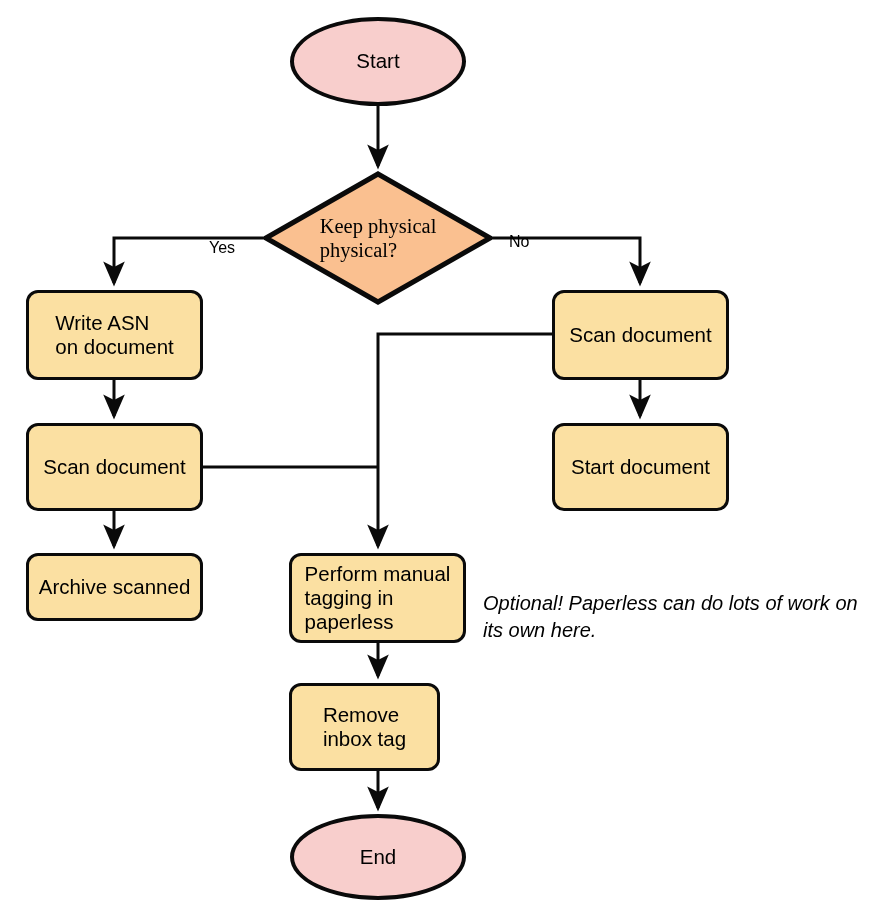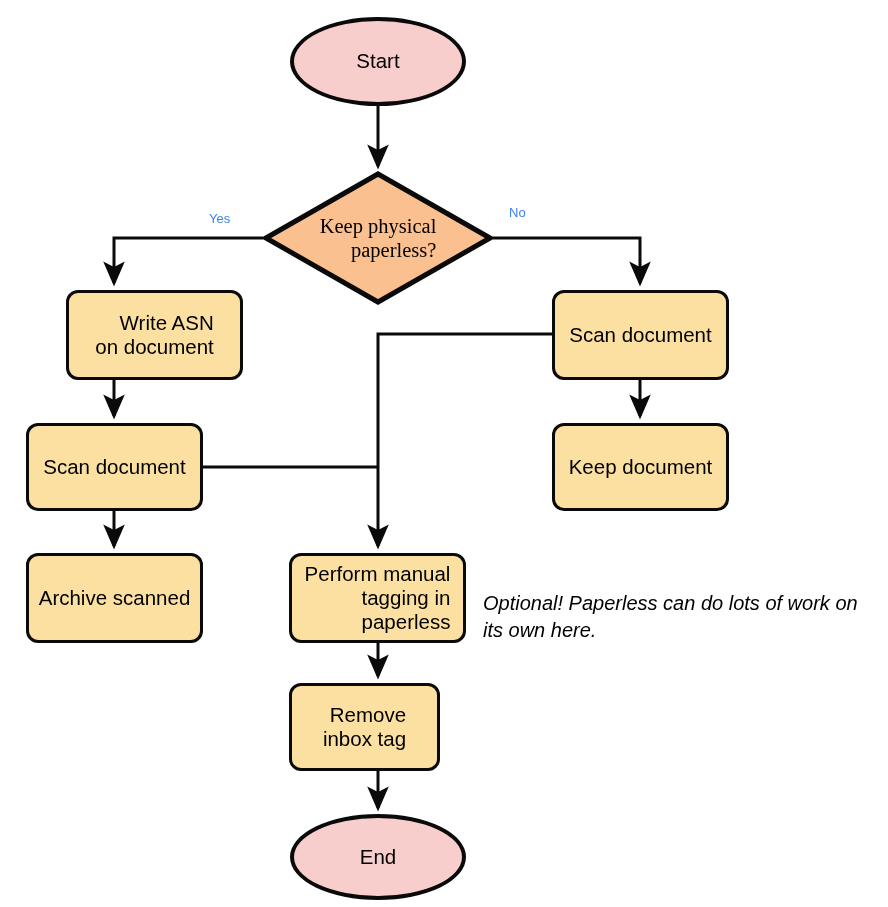--- a/index.html
+++ b/index.html
@@ -27,21 +27,21 @@
     top: 0;
     width: 888px;
     height: 907px;
   }
   .node {
     position: absolute;
     box-sizing: border-box;
     display: flex;
     align-items: center;
     justify-content: center;
-    text-align: right;
+    text-align: left;
     color: #000000;
     line-height: 1.18;
     z-index: 3;
   }
   .node-process {
     border: 3px solid #0a0a0a;
     border-radius: 12px;
     background: #FBE0A2;
     font-size: 20.5px;
     padding: 2px 6px;
@@ -66,25 +66,26 @@
     height: 100%;
     z-index: 0;
   }
   .node-decision .decision-label {
     position: relative;
     z-index: 1;
     padding: 0 6px;
   }
   .edge-label {
     position: absolute;
-    font-size: 13px;
-    color: #3b82f6;
+    font-size: 16px;
+    color: #000000;
     background: transparent;
     z-index: 4;
     white-space: nowrap;
+    margin-top: 28px;
   }
   .annotation {
     position: absolute;
     font-style: italic;
     font-size: 20px;
     color: #000000;
     line-height: 1.35;
     z-index: 4;
   }
   .nowrap-line { display: block; }
@@ -125,50 +126,50 @@
   <div class="node node-terminal" style="left:290px; top:17px; width:176px; height:89px;">
     <span>Start</span>
   </div>
 
   <div class="node node-decision" style="left:263px; top:171px; width:230px; height:134px;">
     <svg class="diamond-shape" viewBox="0 0 230 134" preserveAspectRatio="none" xmlns="http://www.w3.org/2000/svg">
       <polygon points="115,3 227,67 115,131 3,67" fill="#FAC090" stroke="#0a0a0a" stroke-width="5" stroke-linejoin="miter"></polygon>
     </svg>
     <div class="decision-label">
       <span class="nowrap-line">Keep physical</span>
-      <span class="nowrap-line">paperless?</span>
+      <span class="nowrap-line">physical?</span>
     </div>
   </div>
 
   <div class="edge-label" style="left:209px; top:211px;">Yes</div>
   <div class="edge-label" style="left:509px; top:205px;">No</div>
 
-  <div class="node node-process" style="left:26px; top:290px; width:177px; height:90px;margin-left:40px;">
+  <div class="node node-process" style="left:26px; top:290px; width:177px; height:90px;">
     <div>
       <span class="nowrap-line">Write ASN</span>
       <span class="nowrap-line">on document</span>
     </div>
   </div>
 
   <div class="node node-process" style="left:26px; top:423px; width:177px; height:88px;">
     <span>Scan document</span>
   </div>
 
-  <div class="node node-process" style="left:26px; top:553px; width:177px; height:90px;">
+  <div class="node node-process" style="left:26px; top:553px; width:177px; height:68px;">
     <div>
       <span class="nowrap-line">Archive scanned</span>
     </div>
   </div>
 
   <div class="node node-process" style="left:552px; top:290px; width:177px; height:90px;">
     <span>Scan document</span>
   </div>
 
   <div class="node node-process" style="left:552px; top:423px; width:177px; height:88px;">
-    <span>Keep document</span>
+    <span>Start document</span>
   </div>
 
   <div class="node node-process" style="left:289px; top:553px; width:177px; height:90px;">
     <div>
       <span class="nowrap-line">Perform manual</span>
       <span class="nowrap-line">tagging in</span>
       <span class="nowrap-line">paperless</span>
     </div>
   </div>
 

